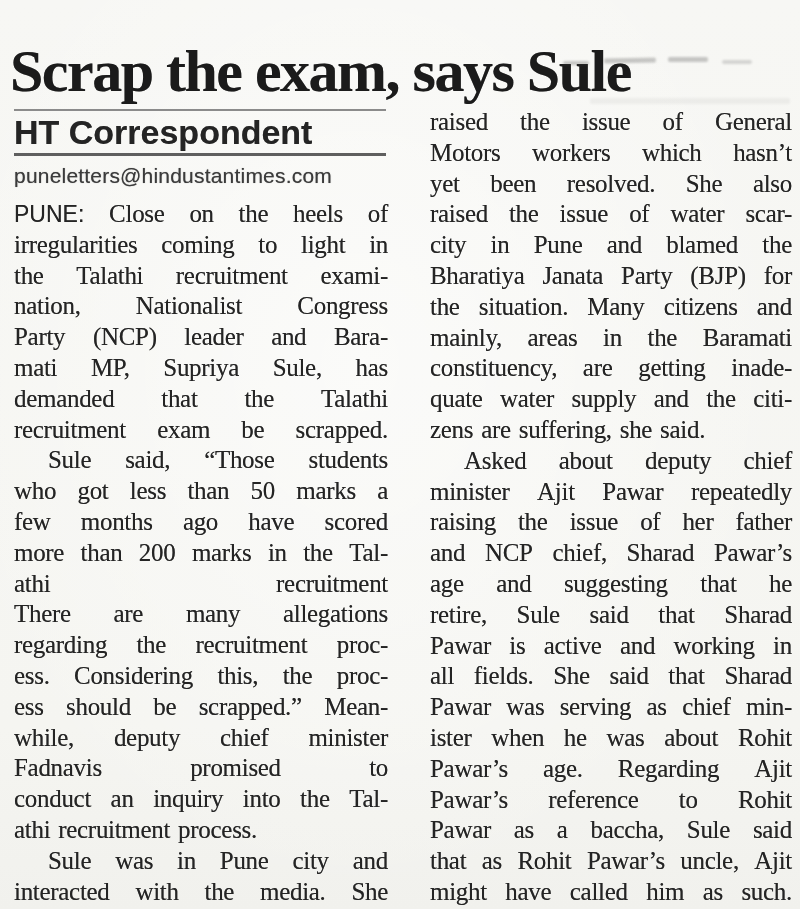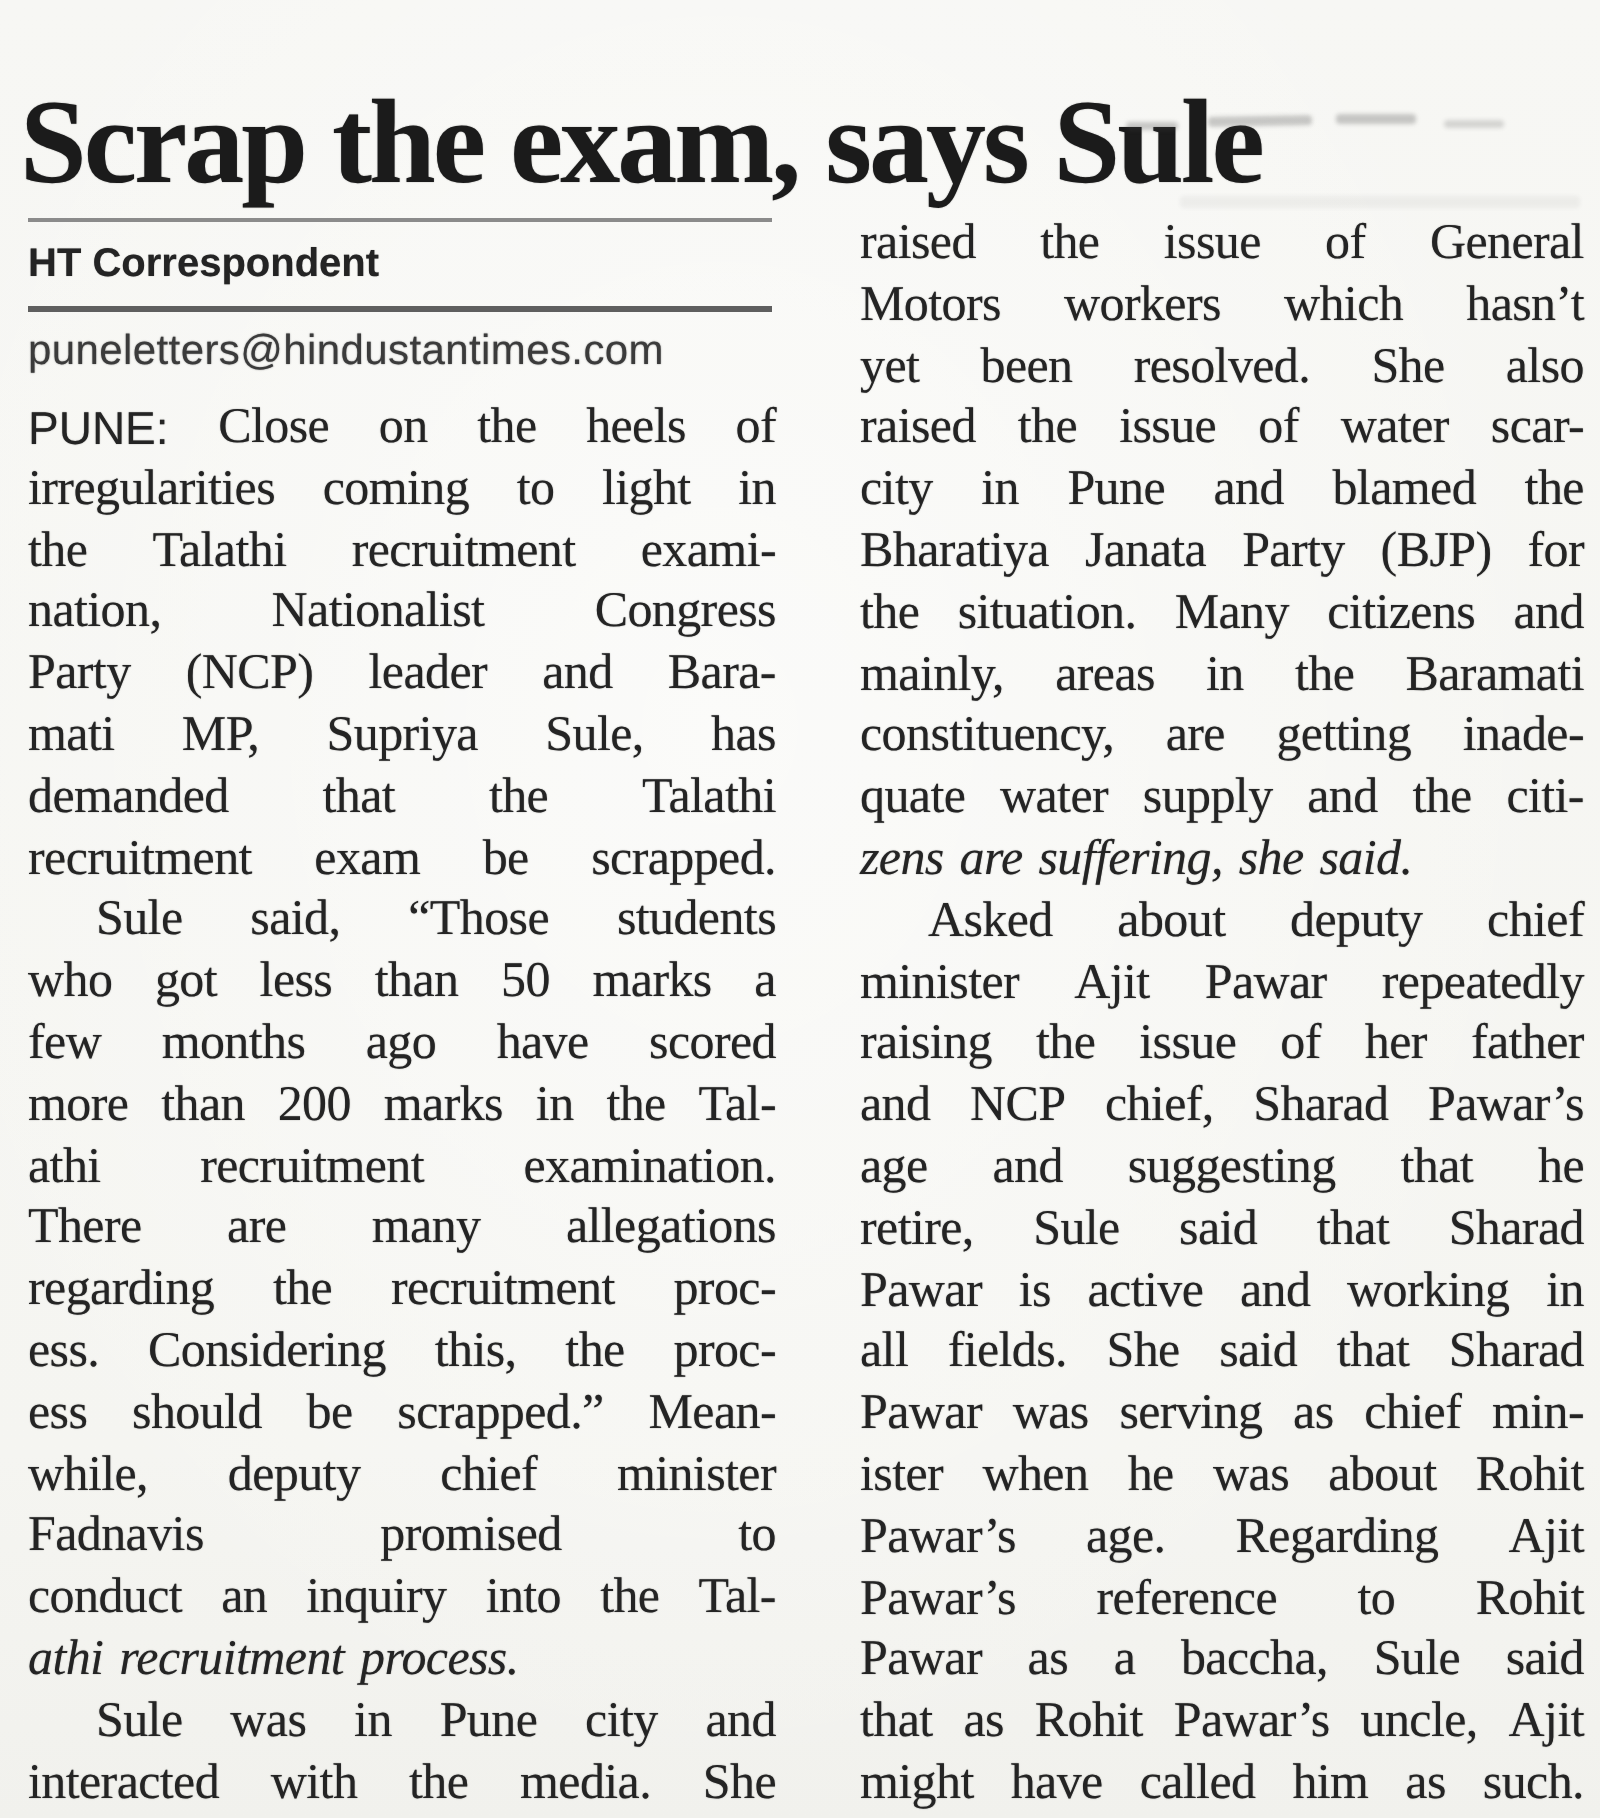--- a/index.html
+++ b/index.html
@@ -46,21 +46,21 @@
     height: 2px;
     background: #8b8b8b;
   }
   .rule.mid {
     background: #5f5f5f;
     height: 3px;
   }
   .byline {
     font-family: "Liberation Sans", sans-serif;
     font-weight: bold;
-    font-size: 20px;
+    font-size: 34px;
     line-height: 42px;
     color: #242424;
     text-shadow: 0 0 0.5px rgba(30,30,30,0.5);
   }
   .email {
     font-family: "Liberation Sans", sans-serif;
     font-size: 21px;
     line-height: 40px;
     color: #3b3b3b;
     letter-spacing: 0.2px;
@@ -80,21 +80,20 @@
     justify-content: space-between;
     align-items: flex-end;
     height: 30.8px;
     line-height: 30.8px;
     white-space: nowrap;
     overflow: visible;
   }
   .line.para-end {
     display: block;
     word-spacing: 2px;
-    font-style: italic;
   }
   .line.indent {
     padding-left: 34px;
   }
   .lead-in {
     font-family: "Liberation Sans", sans-serif;
     font-weight: normal;
     font-size: 23px;
     letter-spacing: 0;
   }
@@ -211,21 +210,20 @@
         <span>than</span>
         <span>200</span>
         <span>marks</span>
         <span>in</span>
         <span>the</span>
         <span>Tal-</span>
       </div>
       <div class="line">
         <span>athi</span>
         <span>recruitment</span>
-        <span>examination.</span>
       </div>
       <div class="line">
         <span>There</span>
         <span>are</span>
         <span>many</span>
         <span>allegations</span>
       </div>
       <div class="line">
         <span>regarding</span>
         <span>the</span>

